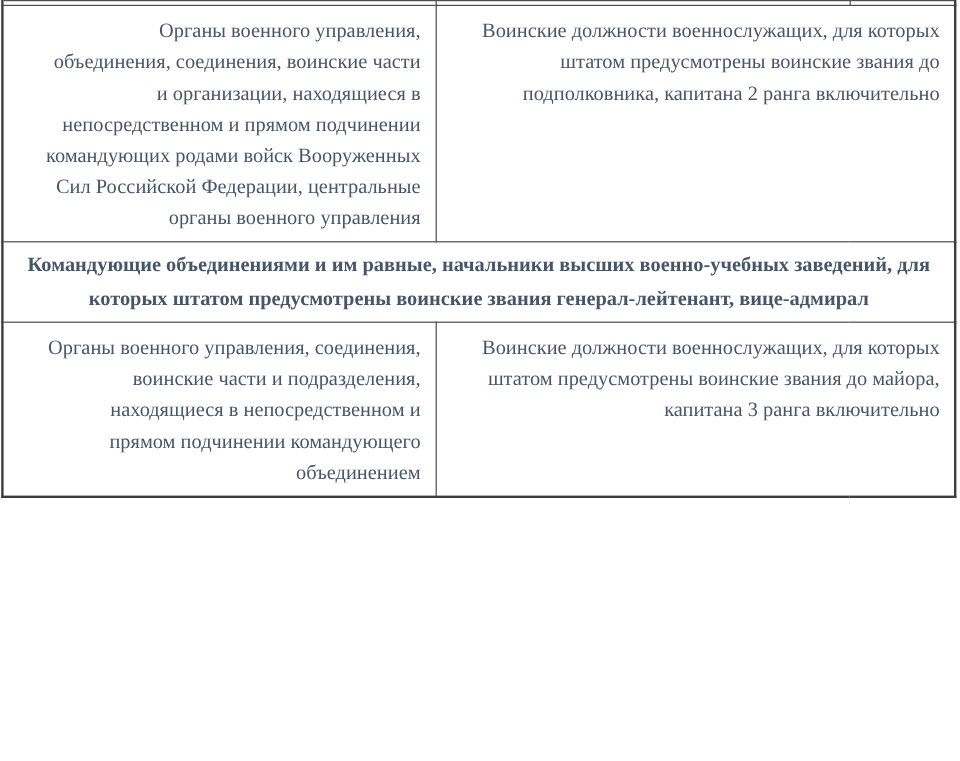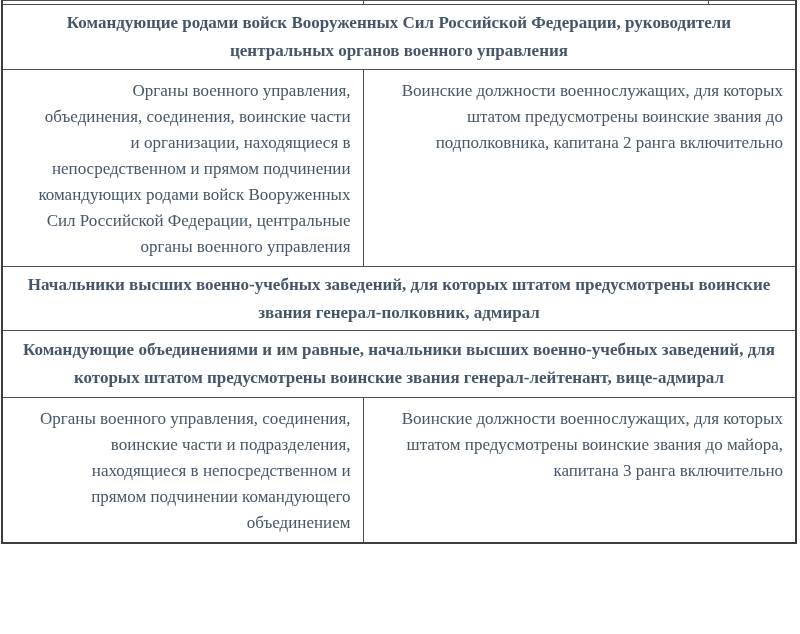--- a/index.html
+++ b/index.html
@@ -69,42 +69,34 @@
       <col style="width:88px">
     </colgroup>
 
     <tbody>
         <tr class="cut-row">
       <td></td>
       <td></td>
       <td></td>
     </tr>
 
-    <tr class="r1">
-      <td class="header-cell" colspan="3">Командующие родами войск Вооруженных Сил Российской Федерации, руководители
-центральных органов военного управления</td>
-    </tr>
 
     <tr class="r2">
       <td class="body-cell">Органы военного управления,
 объединения, соединения, воинские части
 и организации, находящиеся в
 непосредственном и прямом подчинении
 командующих родами войск Вооруженных
 Сил Российской Федерации, центральные
 органы военного управления</td>
       <td class="body-cell" colspan="2">Воинские должности военнослужащих, для которых
 штатом предусмотрены воинские звания до
 подполковника, капитана 2 ранга включительно</td>
     </tr>
 
-    <tr class="r3">
-      <td class="header-cell" colspan="3">Начальники высших военно-учебных заведений, для которых штатом предусмотрены воинские
-звания генерал-полковник, адмирал</td>
-    </tr>
 
 
     <tr class="r5">
       <td class="header-cell" colspan="3">Командующие объединениями и им равные, начальники высших военно-учебных заведений, для
 которых штатом предусмотрены воинские звания генерал-лейтенант, вице-адмирал</td>
     </tr>
 
     <tr class="r6">
       <td class="body-cell">Органы военного управления, соединения,
 воинские части и подразделения,

